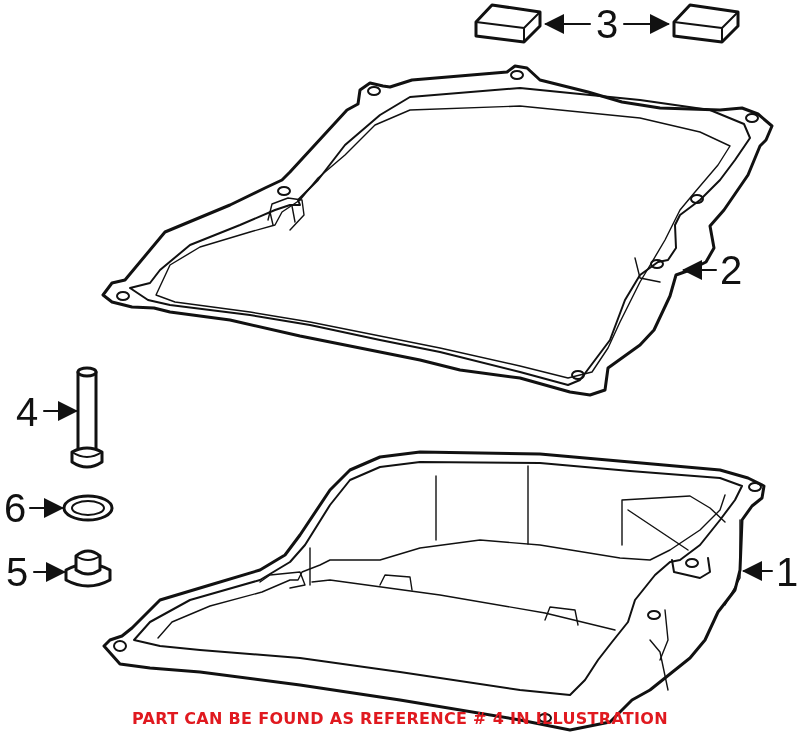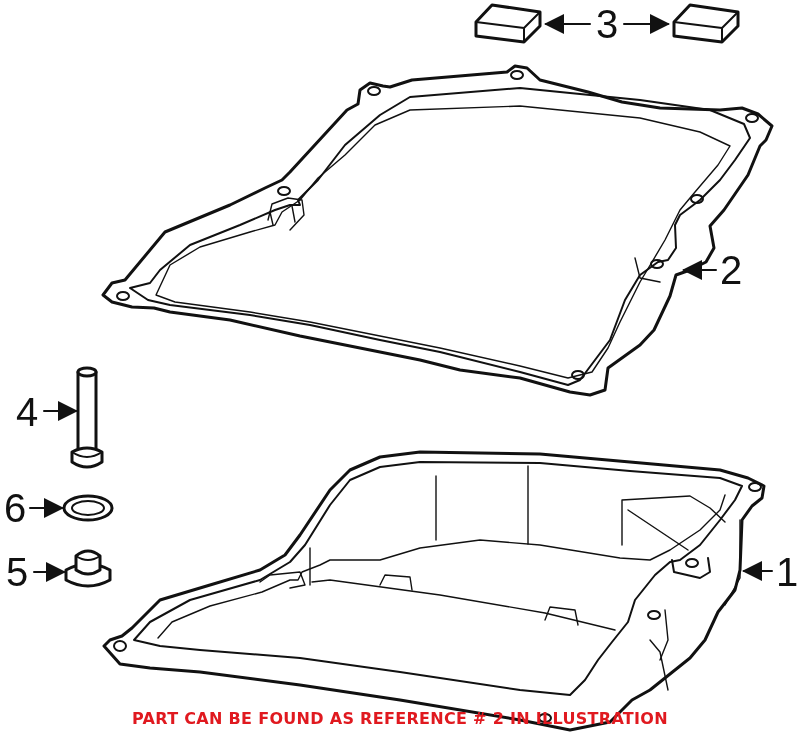--- a/index.html
+++ b/index.html
@@ -111,13 +111,13 @@
     <ellipse class="ln med" cx="692" cy="563" rx="6" ry="4"></ellipse>
     <ellipse class="ln med" cx="654" cy="615" rx="6" ry="4"></ellipse>
     <ellipse class="ln med" cx="545" cy="718" rx="6" ry="4"></ellipse>
   </g>
   <g>
     <line class="ln med" x1="772" y1="571" x2="744" y2="571" marker-end="url(#ah)"></line>
     <text class="callout-num" x="776" y="586">1</text>
   </g>
 </svg>
 
-<div class="footer">PART CAN BE FOUND AS REFERENCE # 2 IN ILLUSTRATION</div>
+<div class="footer">PART CAN BE FOUND AS REFERENCE # 4 IN ILLUSTRATION</div>
 
 </body></html>

